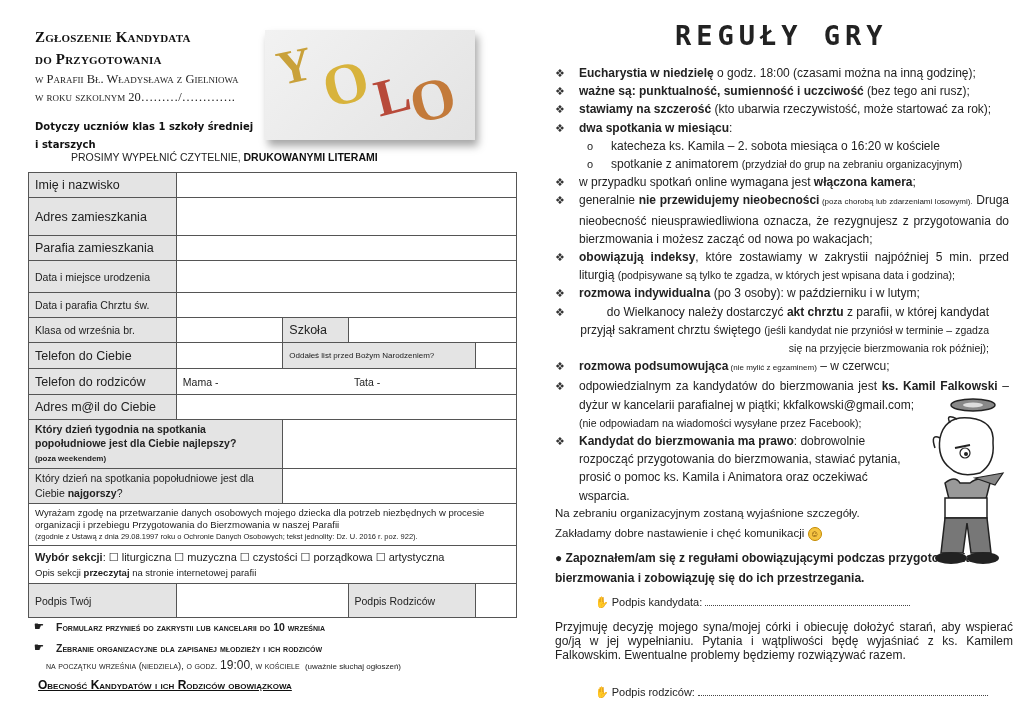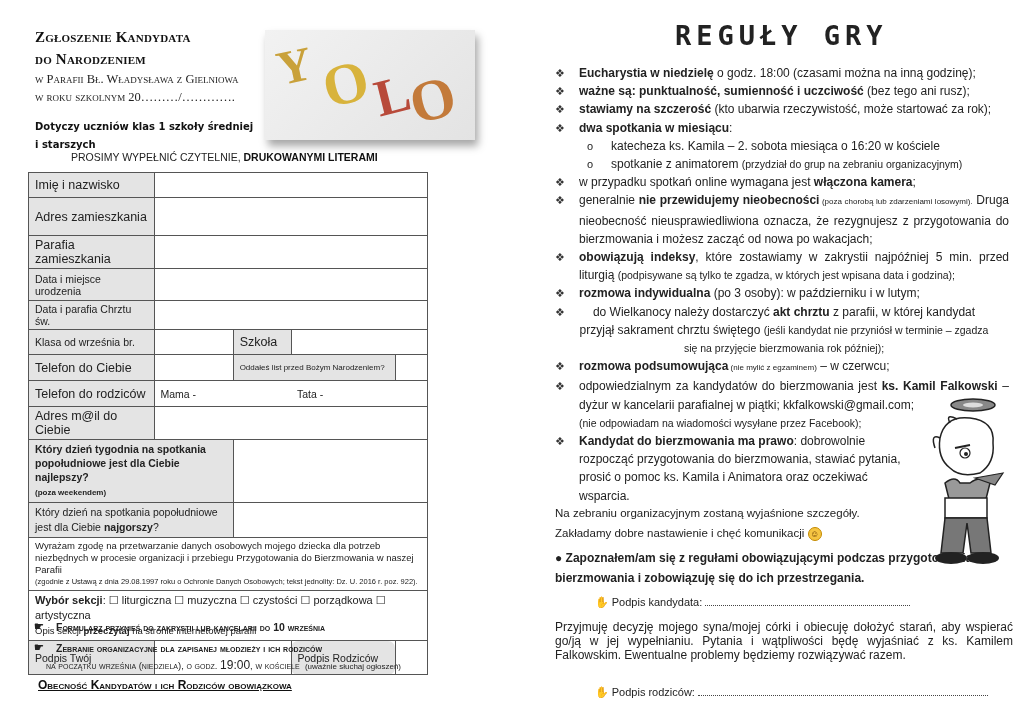--- a/index.html
+++ b/index.html
@@ -12,21 +12,21 @@
   .hdr .t1 { font-size: 15px; font-weight: bold; font-variant: small-caps; line-height: 22px; letter-spacing: 0.2px; }
   .hdr .t2 { font-size: 12.5px; font-variant: small-caps; line-height: 18px; color: #222; }
   .dotyczy { position: absolute; left: 35px; top: 118px; font-family: "DejaVu Sans", sans-serif; font-size: 10px; font-weight: bold; line-height: 18px; }
   .prosimy { position: absolute; left: 35px; top: 151px; font-size: 10.5px; color: #222; padding-left: 36px; }
   .prosimy b { color: #111; }
 
   .yolo { position: absolute; left: 265px; top: 30px; width: 210px; height: 110px;
           background: linear-gradient(135deg, #f2f2f2, #e3e3e3); box-shadow: 3px 6px 8px rgba(0,0,0,0.35); overflow: hidden; }
   .yolo span { position: absolute; font-family: "Liberation Serif", serif; font-weight: bold; }
 
-  table.form { position: absolute; left: 28px; top: 172px; width: 400px; border-collapse: collapse; font-size: 12.5px; }
+  table.form { position: absolute; left: 28px; top: 172px; width: 489px; border-collapse: collapse; font-size: 12.5px; }
   table.form td { border: 1.5px solid #555; padding: 2px 6px; vertical-align: middle; color: #222; }
   td.g { background: #e4e4e4; }
   .sm { font-size: 10.5px; }
   .xs { font-size: 8px; }
   .tiny { font-size: 7.5px; }
 
   .notes { position: absolute; left: 34px; top: 616px; font-size: 10.5px; }
   .notes .row { display: flex; align-items: center; height: 21px; font-variant: small-caps; font-weight: bold; color: #222; }
   .notes .hand { width: 16px; font-size: 11px; margin-right: 6px; }
   .notes .sub { font-size: 9.5px; font-variant: small-caps; color: #222; height: 18px; margin-left: 12px; }
@@ -55,21 +55,21 @@
   .parent { position: absolute; left: 40px; top: 620px; width: 458px; font-size: 12px; line-height: 14px; text-align: justify; color: #222; }
 
   .boy { position: absolute; left: 915px; top: 393px; width: 95px; height: 175px; }
 </style>
 </head>
 <body>
 
 <div class="left">
   <div class="hdr">
     <div class="t1">Zgłoszenie Kandydata</div>
-    <div class="t1">do Narodzeniem</div>
+    <div class="t1">do Przygotowania</div>
     <div class="t2">w Parafii Bł. Władysława z Gielniowa</div>
     <div class="t2">w roku szkolnym 20………/………….</div>
   </div>
 
   <div class="yolo">
     <span style="left:12px;top:8px;font-size:48px;color:#c9a13a;transform:rotate(-12deg);">Y</span>
     <span style="left:58px;top:20px;font-size:58px;color:#d8b33c;transform:rotate(-14deg);">O</span>
     <span style="left:110px;top:36px;font-size:52px;color:#b84a3a;transform:rotate(-14deg);">L</span>
     <span style="left:145px;top:36px;font-size:58px;color:#c37a3a;transform:rotate(-14deg);">O</span>
   </div>
@@ -162,21 +162,21 @@
           <span><span>☐</span> <span>artystyczna</span></span>
         </div>
         <div style="font-size:9.5px;">
           <span>Opis sekcji </span><b>przeczytaj</b><span> na stronie internetowej parafii</span>
         </div>
       </td>
     </tr>
     <tr style="height:34px">
       <td class="g sm">Podpis Twój</td>
       <td colspan="2"></td>
-      <td class="g sm" style="width:60px;border-radius:7px;">Podpis Rodziców</td>
+      <td class="g sm" style="width:60px;">Podpis Rodziców</td>
       <td colspan="1"></td>
     </tr>
   </tbody>
     </table>
 
   <div class="notes">
     <div class="row">
       <span class="hand">☛</span>
       <span>Formularz przynieś do zakrystii lub kancelarii do 10 września</span>
     </div>
@@ -230,21 +230,21 @@
     <div class="rule">
       <span class="b">❖</span>
       <span class="c"><b>obowiązują indeksy</b><span>, które zostawiamy w zakrystii najpóźniej 5 min. przed liturgią </span><span class="f10">(podpisywane są tylko te zgadza, w których jest wpisana data i godzina);</span></span>
     </div>
     <div class="rule">
       <span class="b">❖</span>
       <span class="c"><b>rozmowa indywidualna</b><span> (po 3 osoby): w październiku i w lutym;</span></span>
     </div>
     <div class="rule">
       <span class="b">❖</span>
-      <span class="c" style="text-align:center;padding-right:20px;"><span>do Wielkanocy należy dostarczyć </span><b>akt chrztu</b><span> z parafii, w której kandydat przyjął sakrament chrztu świętego </span><span class="f10">(jeśli kandydat nie przyniósł w terminie – zgadza się na przyjęcie bierzmowania rok później);</span></span>
+      <span class="c" style="text-align:right;padding-right:20px;"><span>do Wielkanocy należy dostarczyć </span><b>akt chrztu</b><span> z parafii, w której kandydat przyjął sakrament chrztu świętego </span><span class="f10">(jeśli kandydat nie przyniósł w terminie – zgadza się na przyjęcie bierzmowania rok później);</span></span>
     </div>
     <div class="rule">
       <span class="b">❖</span>
       <span class="c"><b>rozmowa podsumowująca</b><span class="f8"> (nie mylić z egzaminem)</span><span> – w czerwcu;</span></span>
     </div>
     <div class="rule">
       <span class="b">❖</span>
       <span class="c"><span>odpowiedzialnym za kandydatów do bierzmowania jest </span><b>ks. Kamil Falkowski</b><span> – dyżur w kancelarii parafialnej w piątki; kkfalkowski@gmail.com;</span><br><span class="f10">(nie odpowiadam na wiadomości wysyłane przez Facebook);</span></span>
     </div>
     <div class="rule">

